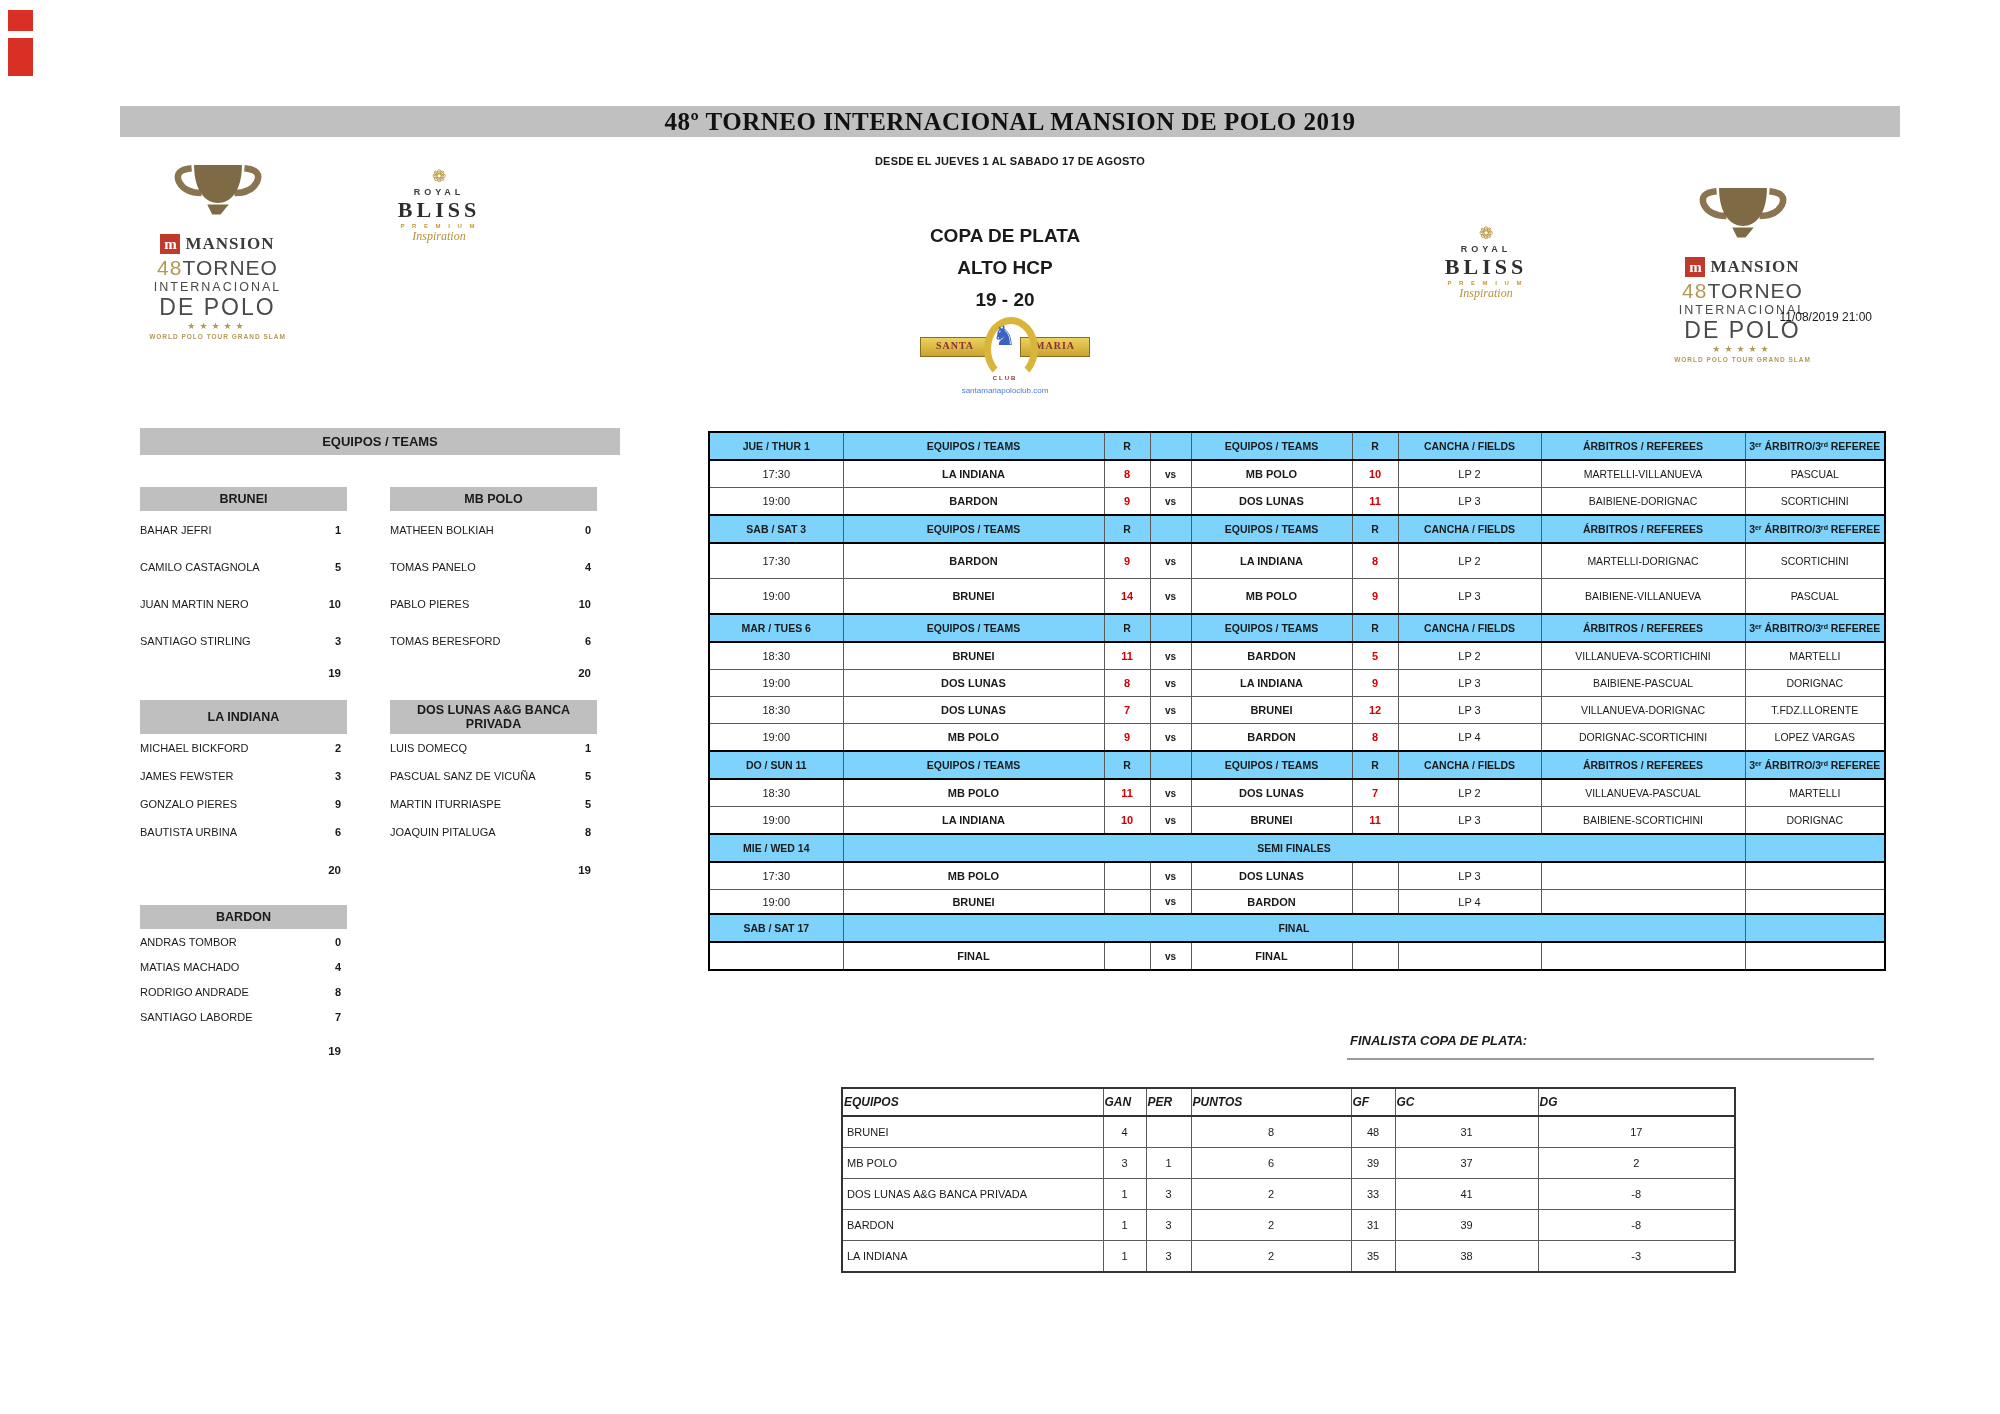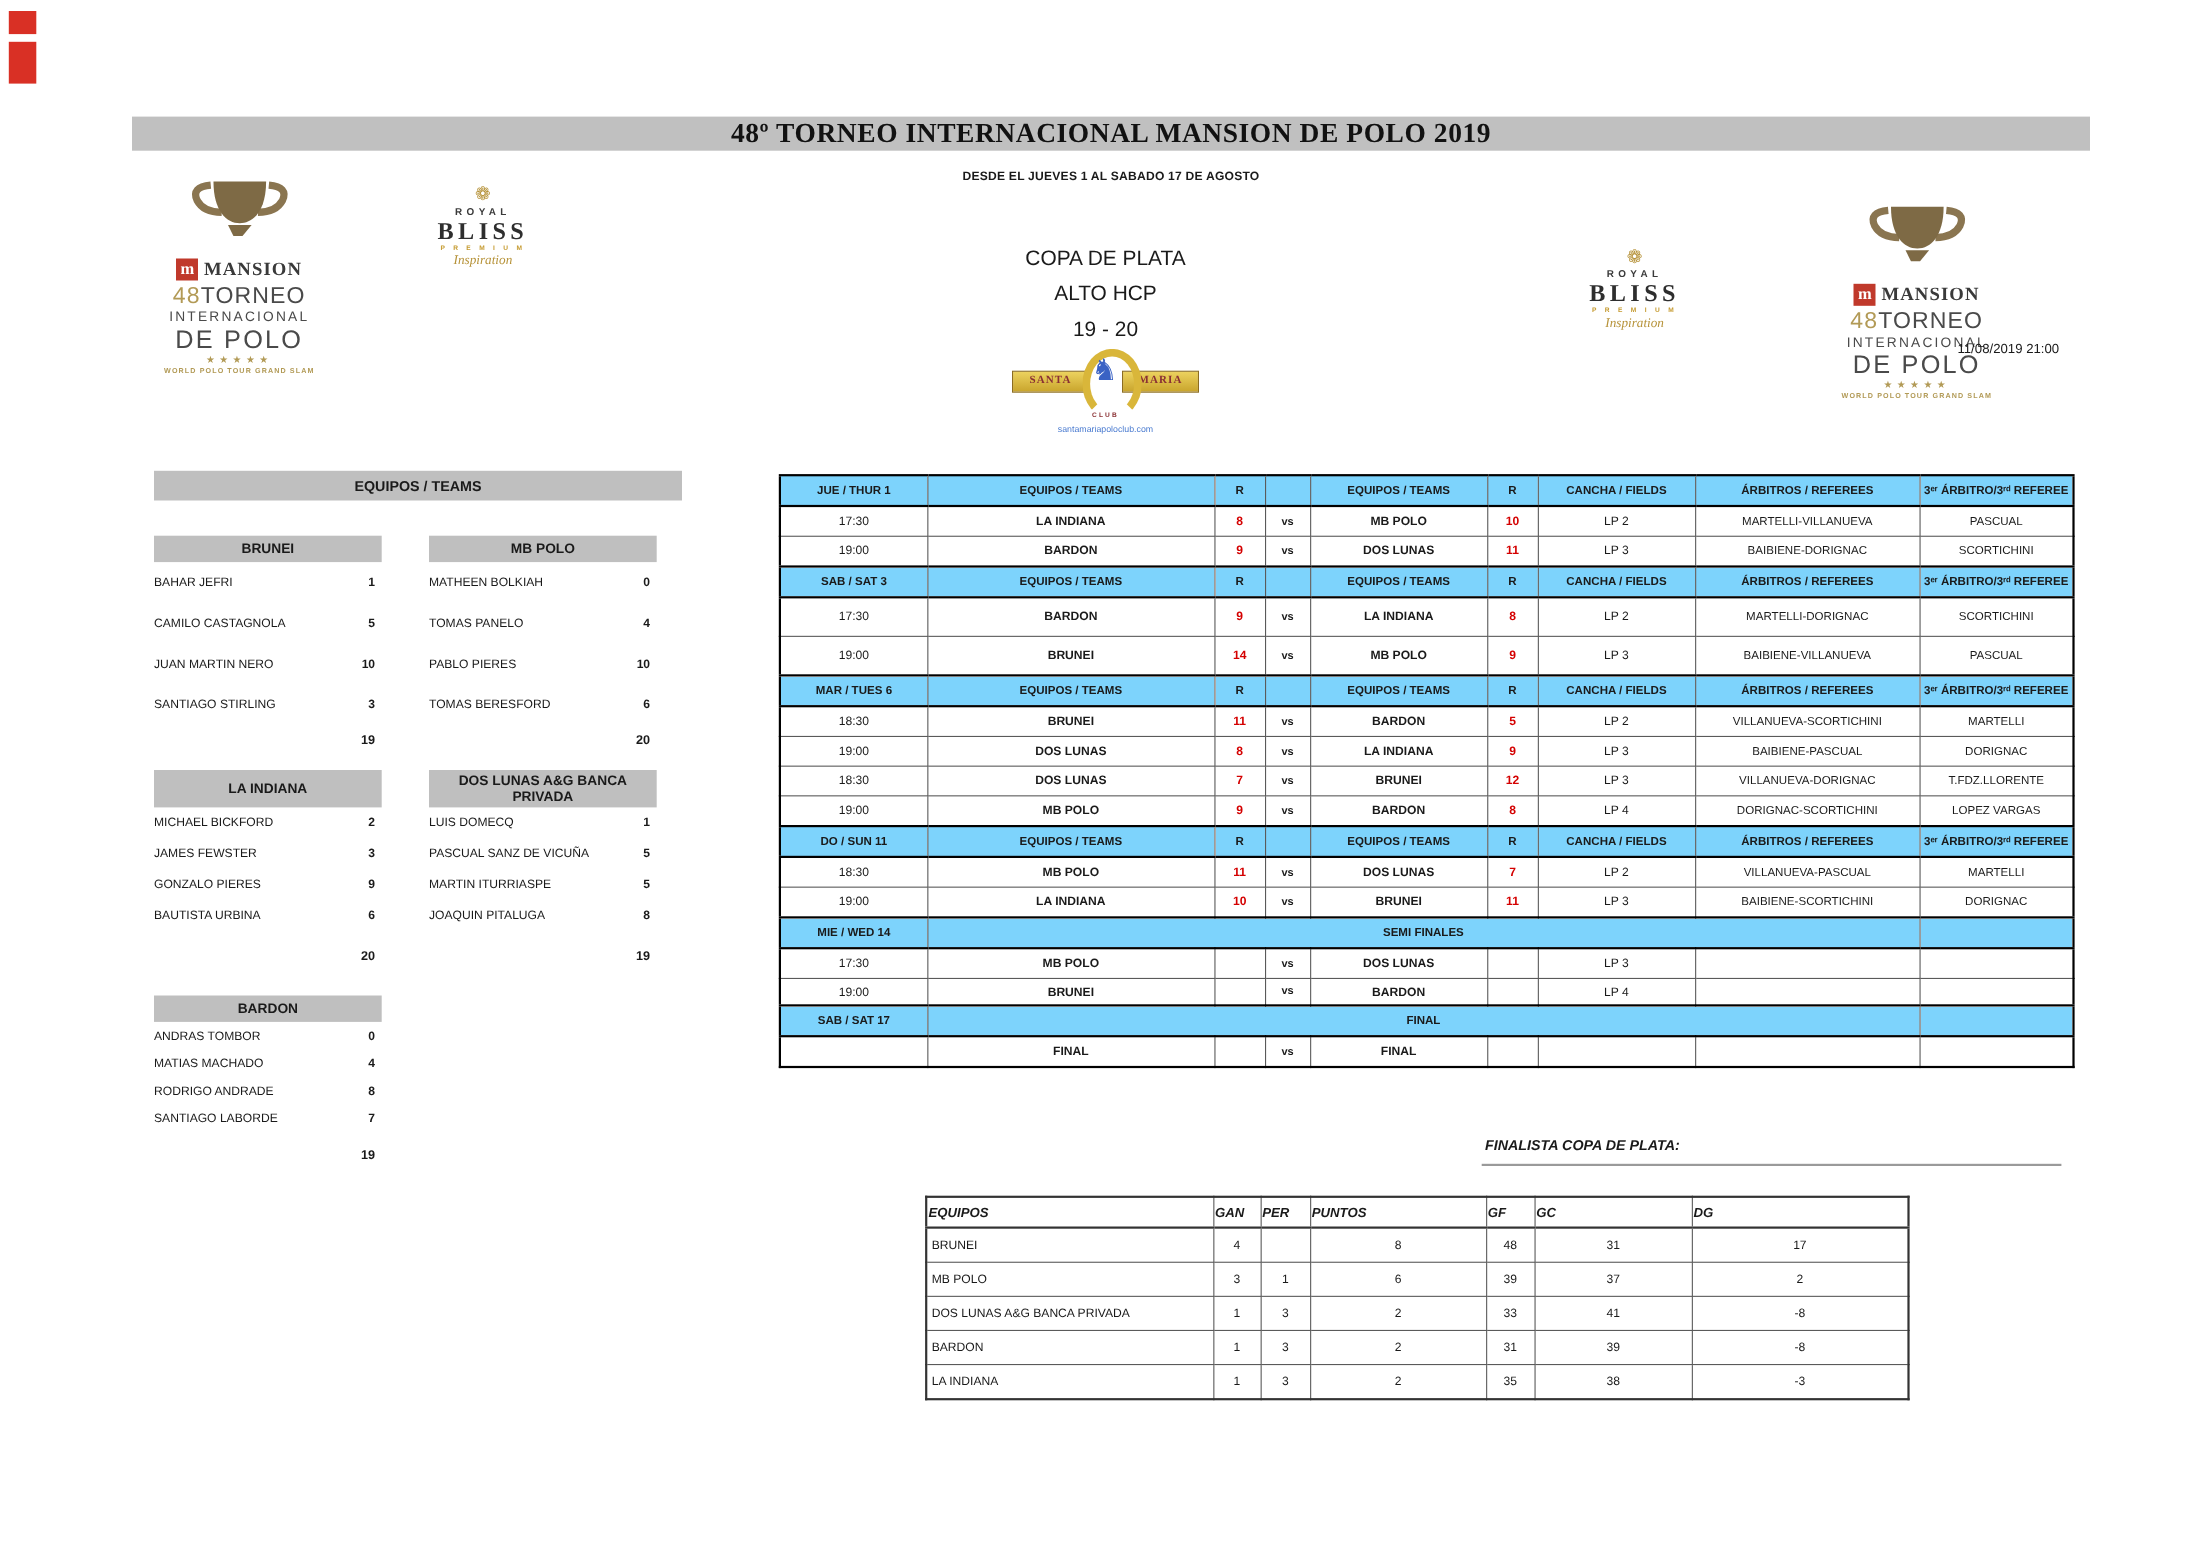--- a/index.html
+++ b/index.html
@@ -38,21 +38,21 @@
   #rbliss-left{left:383px;top:168px;}
   #rbliss-right{left:1430px;top:225px;}
   .rb-orn{color:#b69238;font-size:17px;line-height:1;}
   .rb-royal{font-size:9px;font-weight:bold;letter-spacing:4px;color:#3b3b3b;margin-top:3px;}
   .rb-bliss{font-family:"Liberation Serif",serif;font-size:22px;font-weight:bold;letter-spacing:4px;color:#2e2e2e;}
   .rb-premium{font-size:6px;letter-spacing:3px;color:#c59a2f;font-weight:bold;margin-top:1px;}
   .rb-insp{font-family:"Liberation Serif",serif;font-style:italic;font-size:12px;color:#b69238;}
 
   
   .cup-block{position:absolute;left:860px;top:222px;width:290px;text-align:center;}
-  .cup-line{font-size:19px;font-weight:normal;height:32px;line-height:28px;}
+  .cup-line{font-size:19px;font-weight:bold;height:32px;line-height:28px;}
 
   
   .sm-logo{position:absolute;left:860px;top:315px;width:290px;display:flex;flex-direction:column;align-items:center;justify-content:center;}
   .sm-emblem{position:relative;width:170px;height:64px;}
   .sm-cell{position:absolute;top:22px;width:68px;height:18px;background:linear-gradient(#ecd25e,#c9a52d);
            border:1px solid #8c6d1f;font-family:"Liberation Serif",serif;font-weight:bold;font-size:10px;
            color:#8a3033;letter-spacing:1px;line-height:16px;text-align:center;}
   .sm-cell.left{left:0;}
   .sm-cell.right{right:0;}
   .sm-shoe{position:absolute;left:64px;top:2px;width:40px;height:50px;border:7px solid #d9b63a;

